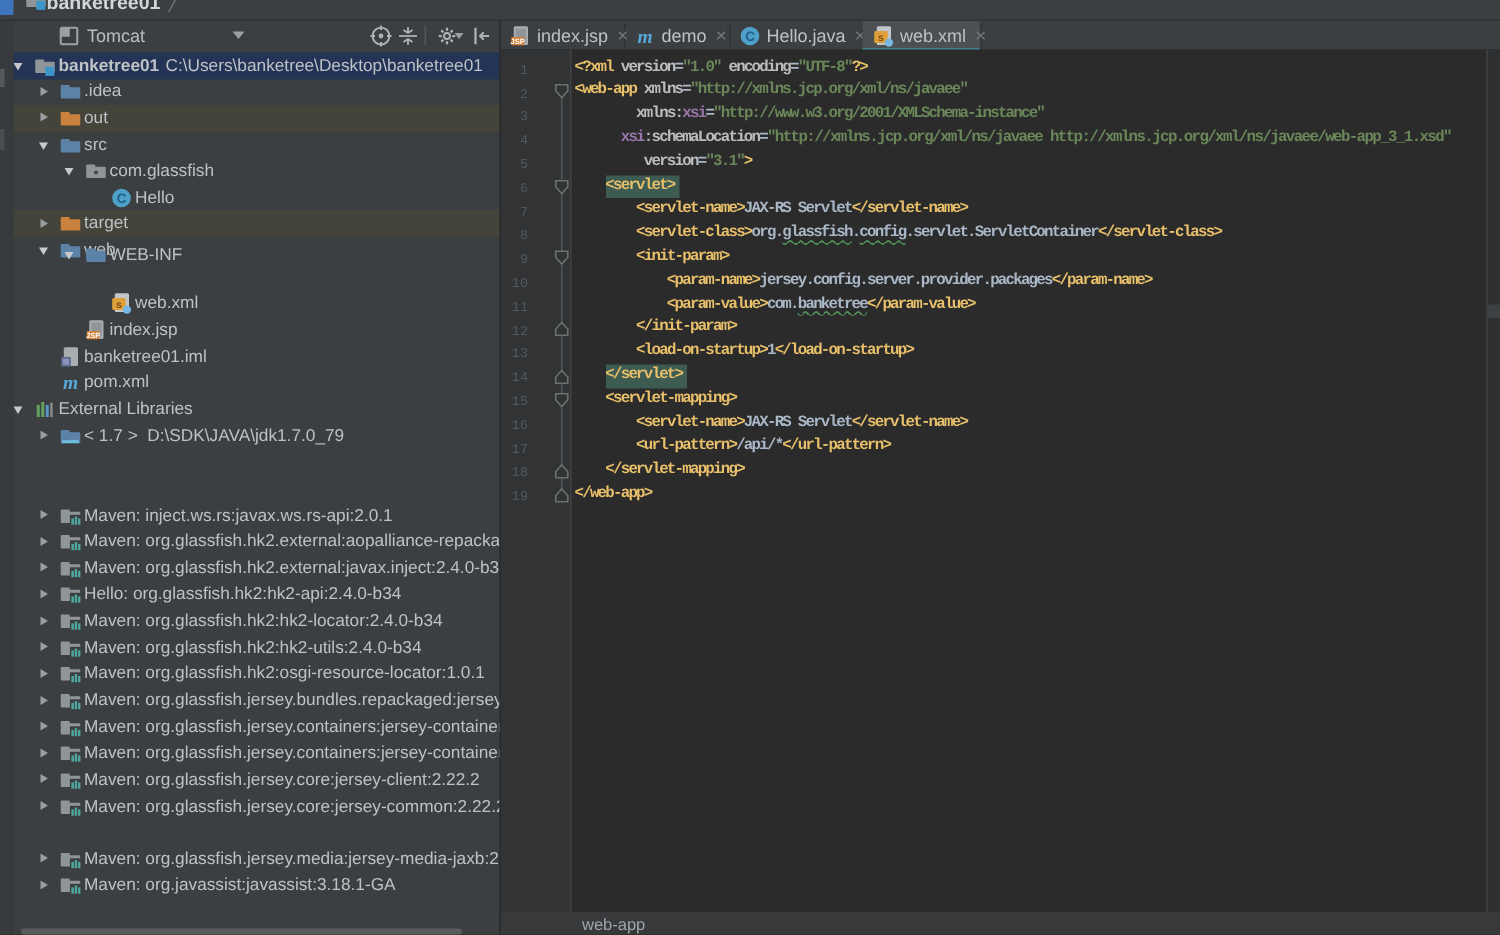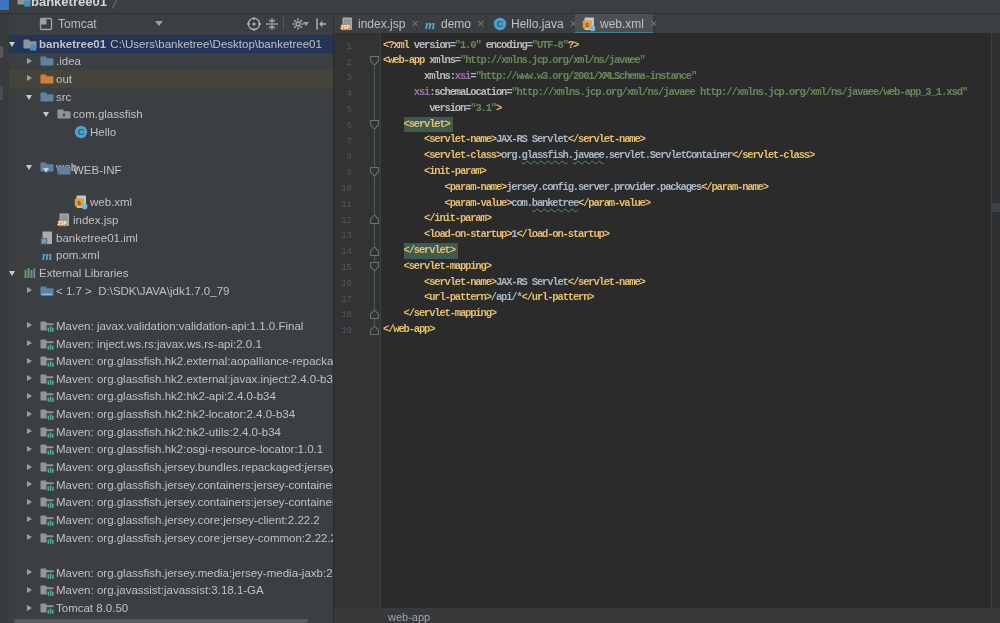--- a/index.html
+++ b/index.html
@@ -120,20 +120,29 @@
     </div>
 <div class="r " style="top:108.8px">
       <span class="sp" style="width:51px"></span>
       <span class="arw"></span>
       <svg class="i" width="16" height="16" viewBox="0 0 16 16">
         <circle cx="8" cy="8" r="6.2" fill="#4fa0c8"></circle>
         <text x="8" y="11" font-size="9" font-weight="bold" text-anchor="middle" fill="#1d5f88" font-family="Liberation Sans">C</text>
       </svg>
       <span class="lbl">Hello</span>
     </div>
+<div class="r ol" style="top:126.4px">
+      <span class="sp" style="width:17px"></span>
+      <span class="arw c"></span>
+      <svg class="i" width="16" height="16" viewBox="0 0 16 16">
+        <rect x="1.5" y="3.6" width="6" height="3" rx="0.8" fill="#c8823d"></rect>
+        <rect x="1.5" y="5.2" width="13" height="7.4" rx="0.8" fill="#c8823d"></rect>
+      </svg>
+      <span class="lbl">target</span>
+    </div>
 <div class="r " style="top:144.1px">
       <span class="sp" style="width:17px"></span>
       <span class="arw e"></span>
       <svg class="i" width="16" height="16" viewBox="0 0 16 16">
         <rect x="1.5" y="3.6" width="6" height="3" rx="0.8" fill="#5d82a7"></rect>
         <rect x="1.5" y="5.2" width="13" height="7.4" rx="0.8" fill="#5d82a7"></rect>
       </svg>
       <span class="lbl">web</span>
     </div>
 <div class="r " style="top:147px">
@@ -199,33 +208,20 @@
 <div class="r " style="top:267.6px">
       <span class="sp" style="width:17px"></span>
       <span class="arw c"></span>
       <svg class="i" width="16" height="16" viewBox="0 0 16 16">
         <rect x="1.5" y="3.6" width="6" height="3" rx="0.8" fill="#5d82a7"></rect>
         <rect x="1.5" y="5.2" width="13" height="7.4" rx="0.8" fill="#5d82a7"></rect>
         <rect x="2.5" y="10.5" width="11" height="1.8" fill="#6fc2de"></rect>
       </svg>
       <span class="lbl">&lt; 1.7 &gt;&nbsp; D:\SDK\JAVA\jdk1.7.0_79</span>
     </div>
-<div class="r " style="top:302.8px">
-      <span class="sp" style="width:17px"></span>
-      <span class="arw c"></span>
-      <svg class="i" width="16" height="16" viewBox="0 0 16 16">
-        <rect x="1.5" y="3.6" width="6" height="3" rx="0.8" fill="#8f9598"></rect>
-        <rect x="1.5" y="5.2" width="13" height="7.4" rx="0.8" fill="#8f9598"></rect>
-        <rect x="7.6" y="7.2" width="7.8" height="7.6" fill="#3c3f41"></rect>
-        <rect x="8.6" y="9.6" width="1.6" height="4.2" fill="#4fa79e"></rect>
-        <rect x="10.8" y="8.4" width="1.6" height="5.4" fill="#4fa79e"></rect>
-        <rect x="13" y="9.6" width="1.6" height="4.2" fill="#4fa79e"></rect>
-      </svg>
-      <span class="lbl">Maven: javax.validation:validation-api:1.1.0.Final</span>
-    </div>
 <div class="r " style="top:320.5px">
       <span class="sp" style="width:17px"></span>
       <span class="arw c"></span>
       <svg class="i" width="16" height="16" viewBox="0 0 16 16">
         <rect x="1.5" y="3.6" width="6" height="3" rx="0.8" fill="#8f9598"></rect>
         <rect x="1.5" y="5.2" width="13" height="7.4" rx="0.8" fill="#8f9598"></rect>
         <rect x="7.6" y="7.2" width="7.8" height="7.6" fill="#3c3f41"></rect>
         <rect x="8.6" y="9.6" width="1.6" height="4.2" fill="#4fa79e"></rect>
         <rect x="10.8" y="8.4" width="1.6" height="5.4" fill="#4fa79e"></rect>
         <rect x="13" y="9.6" width="1.6" height="4.2" fill="#4fa79e"></rect>
@@ -262,21 +258,21 @@
       <span class="sp" style="width:17px"></span>
       <span class="arw c"></span>
       <svg class="i" width="16" height="16" viewBox="0 0 16 16">
         <rect x="1.5" y="3.6" width="6" height="3" rx="0.8" fill="#8f9598"></rect>
         <rect x="1.5" y="5.2" width="13" height="7.4" rx="0.8" fill="#8f9598"></rect>
         <rect x="7.6" y="7.2" width="7.8" height="7.6" fill="#3c3f41"></rect>
         <rect x="8.6" y="9.6" width="1.6" height="4.2" fill="#4fa79e"></rect>
         <rect x="10.8" y="8.4" width="1.6" height="5.4" fill="#4fa79e"></rect>
         <rect x="13" y="9.6" width="1.6" height="4.2" fill="#4fa79e"></rect>
       </svg>
-      <span class="lbl">Maven: org.glassfish.hk2:hk2-api:2.4.0-b34</span>
+      <span class="lbl">Hello: org.glassfish.hk2:hk2-api:2.4.0-b34</span>
     </div>
 <div class="r " style="top:391.0px">
       <span class="sp" style="width:17px"></span>
       <span class="arw c"></span>
       <svg class="i" width="16" height="16" viewBox="0 0 16 16">
         <rect x="1.5" y="3.6" width="6" height="3" rx="0.8" fill="#8f9598"></rect>
         <rect x="1.5" y="5.2" width="13" height="7.4" rx="0.8" fill="#8f9598"></rect>
         <rect x="7.6" y="7.2" width="7.8" height="7.6" fill="#3c3f41"></rect>
         <rect x="8.6" y="9.6" width="1.6" height="4.2" fill="#4fa79e"></rect>
         <rect x="10.8" y="8.4" width="1.6" height="5.4" fill="#4fa79e"></rect>
@@ -393,33 +389,20 @@
       <span class="arw c"></span>
       <svg class="i" width="16" height="16" viewBox="0 0 16 16">
         <rect x="1.5" y="3.6" width="6" height="3" rx="0.8" fill="#8f9598"></rect>
         <rect x="1.5" y="5.2" width="13" height="7.4" rx="0.8" fill="#8f9598"></rect>
         <rect x="7.6" y="7.2" width="7.8" height="7.6" fill="#3c3f41"></rect>
         <rect x="8.6" y="9.6" width="1.6" height="4.2" fill="#4fa79e"></rect>
         <rect x="10.8" y="8.4" width="1.6" height="5.4" fill="#4fa79e"></rect>
         <rect x="13" y="9.6" width="1.6" height="4.2" fill="#4fa79e"></rect>
       </svg>
       <span class="lbl">Maven: org.javassist:javassist:3.18.1-GA</span>
-    </div>
-<div class="r " style="top:585.1px">
-      <span class="sp" style="width:17px"></span>
-      <span class="arw c"></span>
-      <svg class="i" width="16" height="16" viewBox="0 0 16 16">
-        <rect x="1.5" y="3.6" width="6" height="3" rx="0.8" fill="#8f9598"></rect>
-        <rect x="1.5" y="5.2" width="13" height="7.4" rx="0.8" fill="#8f9598"></rect>
-        <rect x="7.6" y="7.2" width="7.8" height="7.6" fill="#3c3f41"></rect>
-        <rect x="8.6" y="9.6" width="1.6" height="4.2" fill="#4fa79e"></rect>
-        <rect x="10.8" y="8.4" width="1.6" height="5.4" fill="#4fa79e"></rect>
-        <rect x="13" y="9.6" width="1.6" height="4.2" fill="#4fa79e"></rect>
-      </svg>
-      <span class="lbl">Tomcat 8.0.50</span>
     </div>
 </div>
 <div class="ab" style="left:14px;top:619px;width:294px;height:3.5px;background:#595c5e;border-radius:2px"></div>
 <div id="divider" class="ab"></div>
 <div id="tabs" class="ab"></div>
 <div class="ab" style="left:416px;top:16px;width:1px;height:15px;background:#303335"></div>
 <div class="ab" style="left:486px;top:16px;width:1px;height:15px;background:#303335"></div>
 <div class="ab" style="left:575px;top:16px;width:1px;height:15px;background:#303335"></div>
 <div class="ab" style="left:654px;top:16px;width:1px;height:15px;background:#303335"></div>
 <div class="tab ab" style="left:333px;top:14px;width:83px;">
@@ -496,21 +479,21 @@
     </svg></div>
 <div class="ab" style="left:404.4px;top:116.6px;width:48.9px;height:15.8px;background:#3e5b52"></div>
 <div class="ab" style="left:404.4px;top:243.0px;width:54.0px;height:15.8px;background:#3e5b52"></div>
 <pre class="ab" style="left:383px;top:37.6px;font-size:10.5px;letter-spacing:-1.17px;font-weight:bold;line-height:15.8px"><span class="t">&lt;?xml</span><span class="x"> </span><span class="at">version</span><span class="x">=</span><span class="s">"1.0"</span><span class="x"> </span><span class="at">encoding</span><span class="x">=</span><span class="s">"UTF-8"</span><span class="t">?&gt;</span>
 <span class="t">&lt;web-app</span><span class="x"> </span><span class="at">xmlns</span><span class="x">=</span><span class="s">"http://xmlns.jcp.org/xml/ns/javaee"</span>
         <span class="at">xmlns</span><span class="x">:</span><span class="ns">xsi</span><span class="x">=</span><span class="s">"http://www.w3.org/2001/XMLSchema-instance"</span>
       <span class="ns">xsi</span><span class="x">:</span><span class="at">schemaLocation</span><span class="x">=</span><span class="s" style="letter-spacing:-1.06px">"http://xmlns.jcp.org/xml/ns/javaee http://xmlns.jcp.org/xml/ns/javaee/web-app_3_1.xsd"</span>
          <span class="at">version</span><span class="x">=</span><span class="s">"3.1"</span><span class="t">&gt;</span>
     <span class="t">&lt;servlet&gt;</span>
         <span class="t">&lt;servlet-name&gt;</span><span class="x">JAX-RS Servlet</span><span class="t">&lt;/servlet-name&gt;</span>
-        <span class="t">&lt;servlet-class&gt;</span><span class="x">org.</span><span class="x sq">glassfish</span><span class="x">.</span><span class="x sq">javaee</span><span class="x">.servlet.ServletContainer</span><span class="t">&lt;/servlet-class&gt;</span>
+        <span class="t">&lt;servlet-class&gt;</span><span class="x">org.</span><span class="x sq">glassfish</span><span class="x">.</span><span class="x sq">config</span><span class="x">.servlet.ServletContainer</span><span class="t">&lt;/servlet-class&gt;</span>
         <span class="t">&lt;init-param&gt;</span>
             <span class="t">&lt;param-name&gt;</span><span class="x">jersey.config.server.provider.packages</span><span class="t">&lt;/param-name&gt;</span>
             <span class="t">&lt;param-value&gt;</span><span class="x">com.</span><span class="x sq">banketree</span><span class="t">&lt;/param-value&gt;</span>
         <span class="t">&lt;/init-param&gt;</span>
         <span class="t">&lt;load-on-startup&gt;</span><span class="x">1</span><span class="t">&lt;/load-on-startup&gt;</span>
     <span class="t">&lt;/servlet&gt;</span>
     <span class="t">&lt;servlet-mapping&gt;</span>
         <span class="t">&lt;servlet-name&gt;</span><span class="x">JAX-RS Servlet</span><span class="t">&lt;/servlet-name&gt;</span>
         <span class="t">&lt;url-pattern&gt;</span><span class="x">/api/*</span><span class="t">&lt;/url-pattern&gt;</span>
     <span class="t">&lt;/servlet-mapping&gt;</span>

